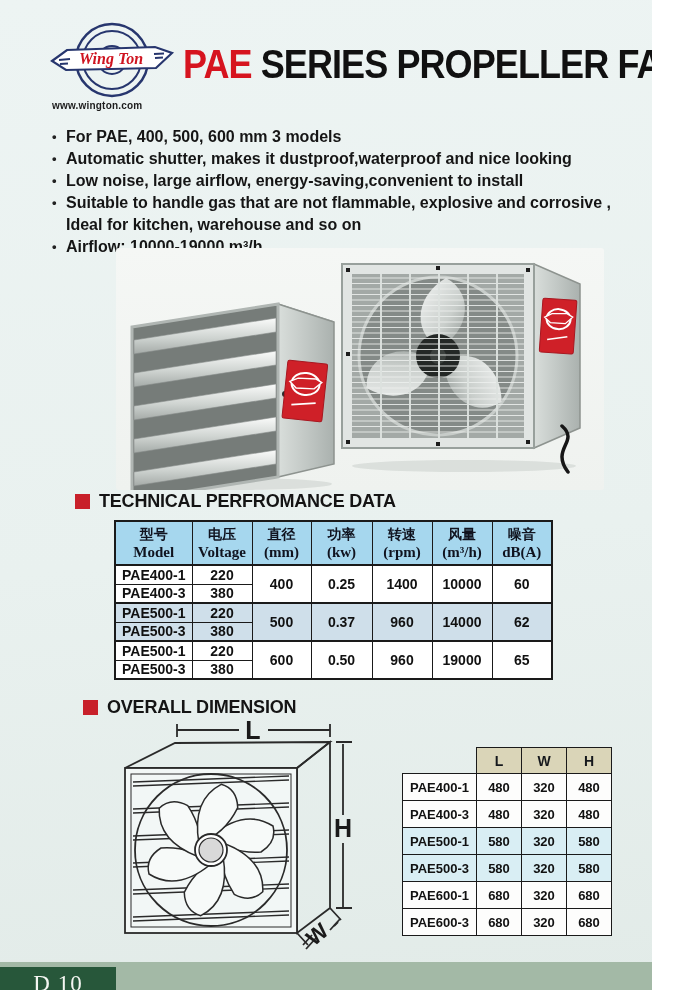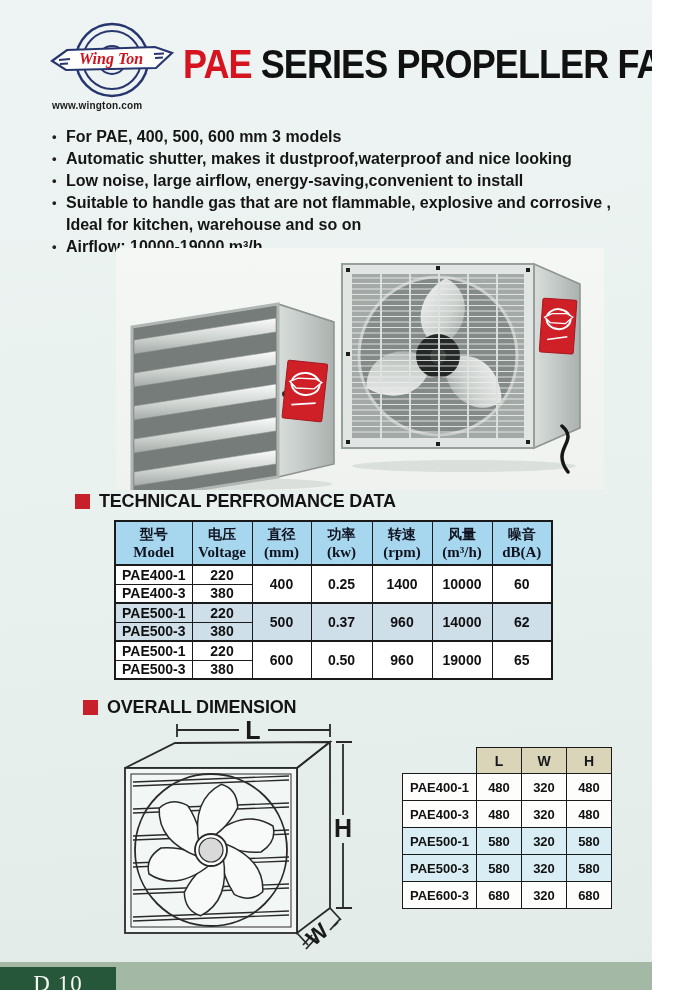--- a/index.html
+++ b/index.html
@@ -378,20 +378,26 @@
         <td>320</td>
         <td>580</td>
       </tr>
       <tr class="hl">
         <td>PAE500-3</td>
         <td>580</td>
         <td>320</td>
         <td>580</td>
       </tr>
       <tr>
+        <td>PAE600-1</td>
+        <td>680</td>
+        <td>320</td>
+        <td>680</td>
+      </tr>
+      <tr>
         <td>PAE600-3</td>
         <td>680</td>
         <td>320</td>
         <td>680</td>
       </tr>
     </tbody>
   </table>
 
   <div class="footer-sage"></div>
   <div class="footer-box">

